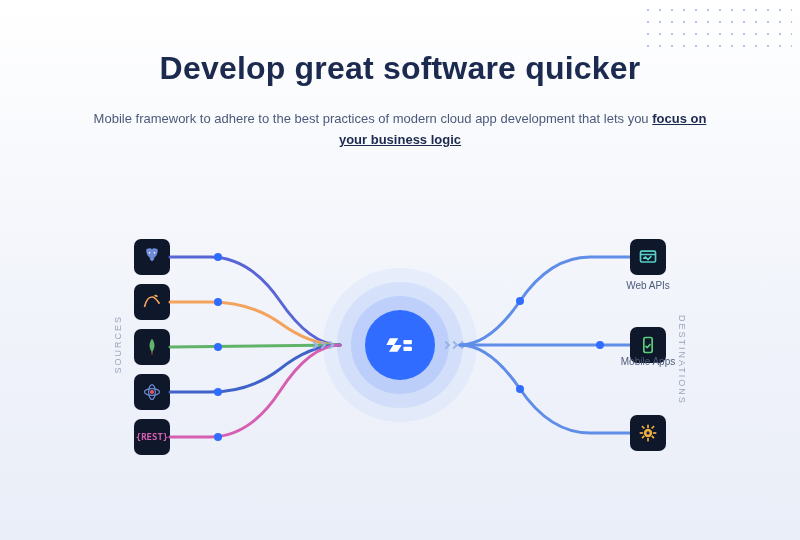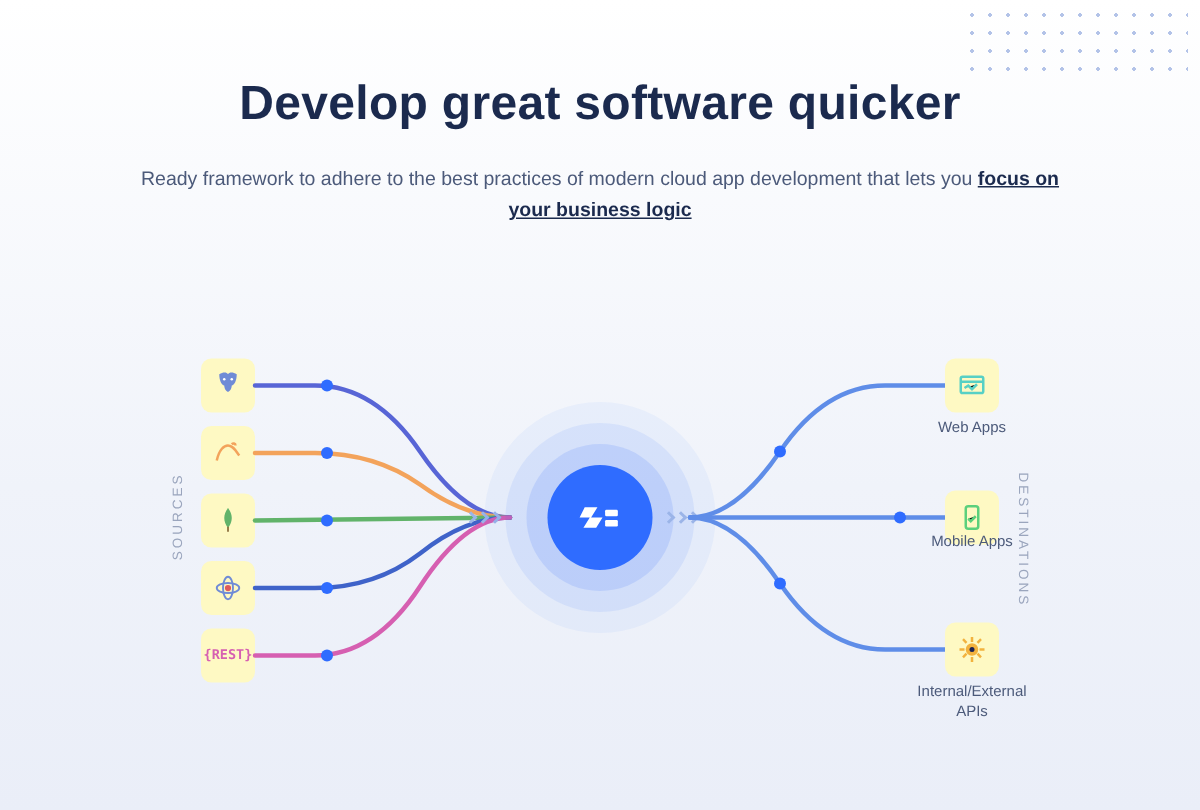--- a/index.html
+++ b/index.html
@@ -50,21 +50,21 @@
     font-size: 9px;
     letter-spacing: 2px;
     color: #9aa5bd;
     writing-mode: vertical-rl;
   }
   .vlabel.left { left: 113px; top: 90px; transform: rotate(180deg); }
   .vlabel.right { right: 113px; top: 90px; }
   .tile {
     position: absolute;
     width: 36px; height: 36px;
-    background: #fef9c3;
+    background: #0f172a;
     border-radius: 7px;
     display: flex;
     align-items: center;
     justify-content: center;
   }
   .tile .ic { width: 20px; height: 20px; display: block; }
   .dest-label {
     position: absolute;
     width: 70px;
     text-align: center;
@@ -107,21 +107,21 @@
   .sourceSvg { left: 170px; width: 170px; height: 260px; }
   .destSvg   { left: 460px; width: 170px; height: 260px; }
 </style>
 </head>
 <body>
 
 <div class="dots"></div>
 
 <h1 class="heading">Develop great software quicker</h1>
 <p class="subtext">
-  <span>Ready framework to adhere to the best practices of modern cloud app development that lets you </span><span class="em">focus on your business logic</span>
+  <span>Mobile framework to adhere to the best practices of modern cloud app development that lets you </span><span class="em">focus on your business logic</span>
 </p>
 
 <div class="diagram">
 
   <div class="vlabel left">SOURCES</div>
   <div class="vlabel right">DESTINATIONS</div>
 
   <div class="tile" style="left:134px; top:14px;">
     <svg class="ic" viewBox="0 0 24 24">
         <path fill="#6f8bd6" d="M5 3c3-2 6-2 7 0 1-2 4-2 7 0 0 5-2 9-4 9 0 3-2 5-3 5s-3-2-3-5c-2 0-4-4-4-9z"></path>
@@ -192,21 +192,21 @@
     <circle class="nodedot" cx="140" cy="120" r="4"></circle>
     <circle class="nodedot" cx="60" cy="164" r="4"></circle>
   </svg>
 
   <div class="tile" style="left:630px; top:14px;">
     <svg class="ic" viewBox="0 0 24 24">
         <rect x="3" y="5" width="18" height="13" rx="1.5" fill="none" stroke="#57d0c5" stroke-width="2"></rect>
         <path stroke="#57d0c5" stroke-width="2" d="M3 9h18M6 14l3-2 3 3 4-4"></path>
       </svg>
   </div>
-  <div class="dest-label" style="left:613px; top:54px;">Web Apps</div>
+  <div class="dest-label" style="left:613px; top:54px;">Web APIs</div>
 
   <div class="tile" style="left:630px; top:102px;">
     <svg class="ic" viewBox="0 0 24 24">
         <rect x="7" y="3" width="10" height="18" rx="2" fill="none" stroke="#5bd07c" stroke-width="2"></rect>
         <path stroke="#5bd07c" stroke-width="2" d="M9 13l2 2 4-4"></path>
       </svg>
   </div>
   <div class="dest-label" style="left:613px; top:130px;">Mobile Apps</div>
 
   <div class="tile" style="left:630px; top:190px;">
@@ -218,15 +218,14 @@
           <rect x="2" y="11" width="4" height="2"></rect>
           <rect x="18" y="11" width="4" height="2"></rect>
           <rect x="4.2" y="4.2" width="4" height="2" transform="rotate(45 6.2 5.2)"></rect>
           <rect x="15.8" y="15.8" width="4" height="2" transform="rotate(45 17.8 16.8)"></rect>
           <rect x="15.8" y="4.2" width="4" height="2" transform="rotate(-45 17.8 5.2)"></rect>
           <rect x="4.2" y="15.8" width="4" height="2" transform="rotate(-45 6.2 16.8)"></rect>
         </g>
       <circle cx="12" cy="12" r="2" fill="#1b2251"></circle>
     </svg>
   </div>
-  <div class="dest-label" style="left:601px; top:230px; width:94px;">Internal/External APIs</div>
 
 </div>
 
 </body></html>

